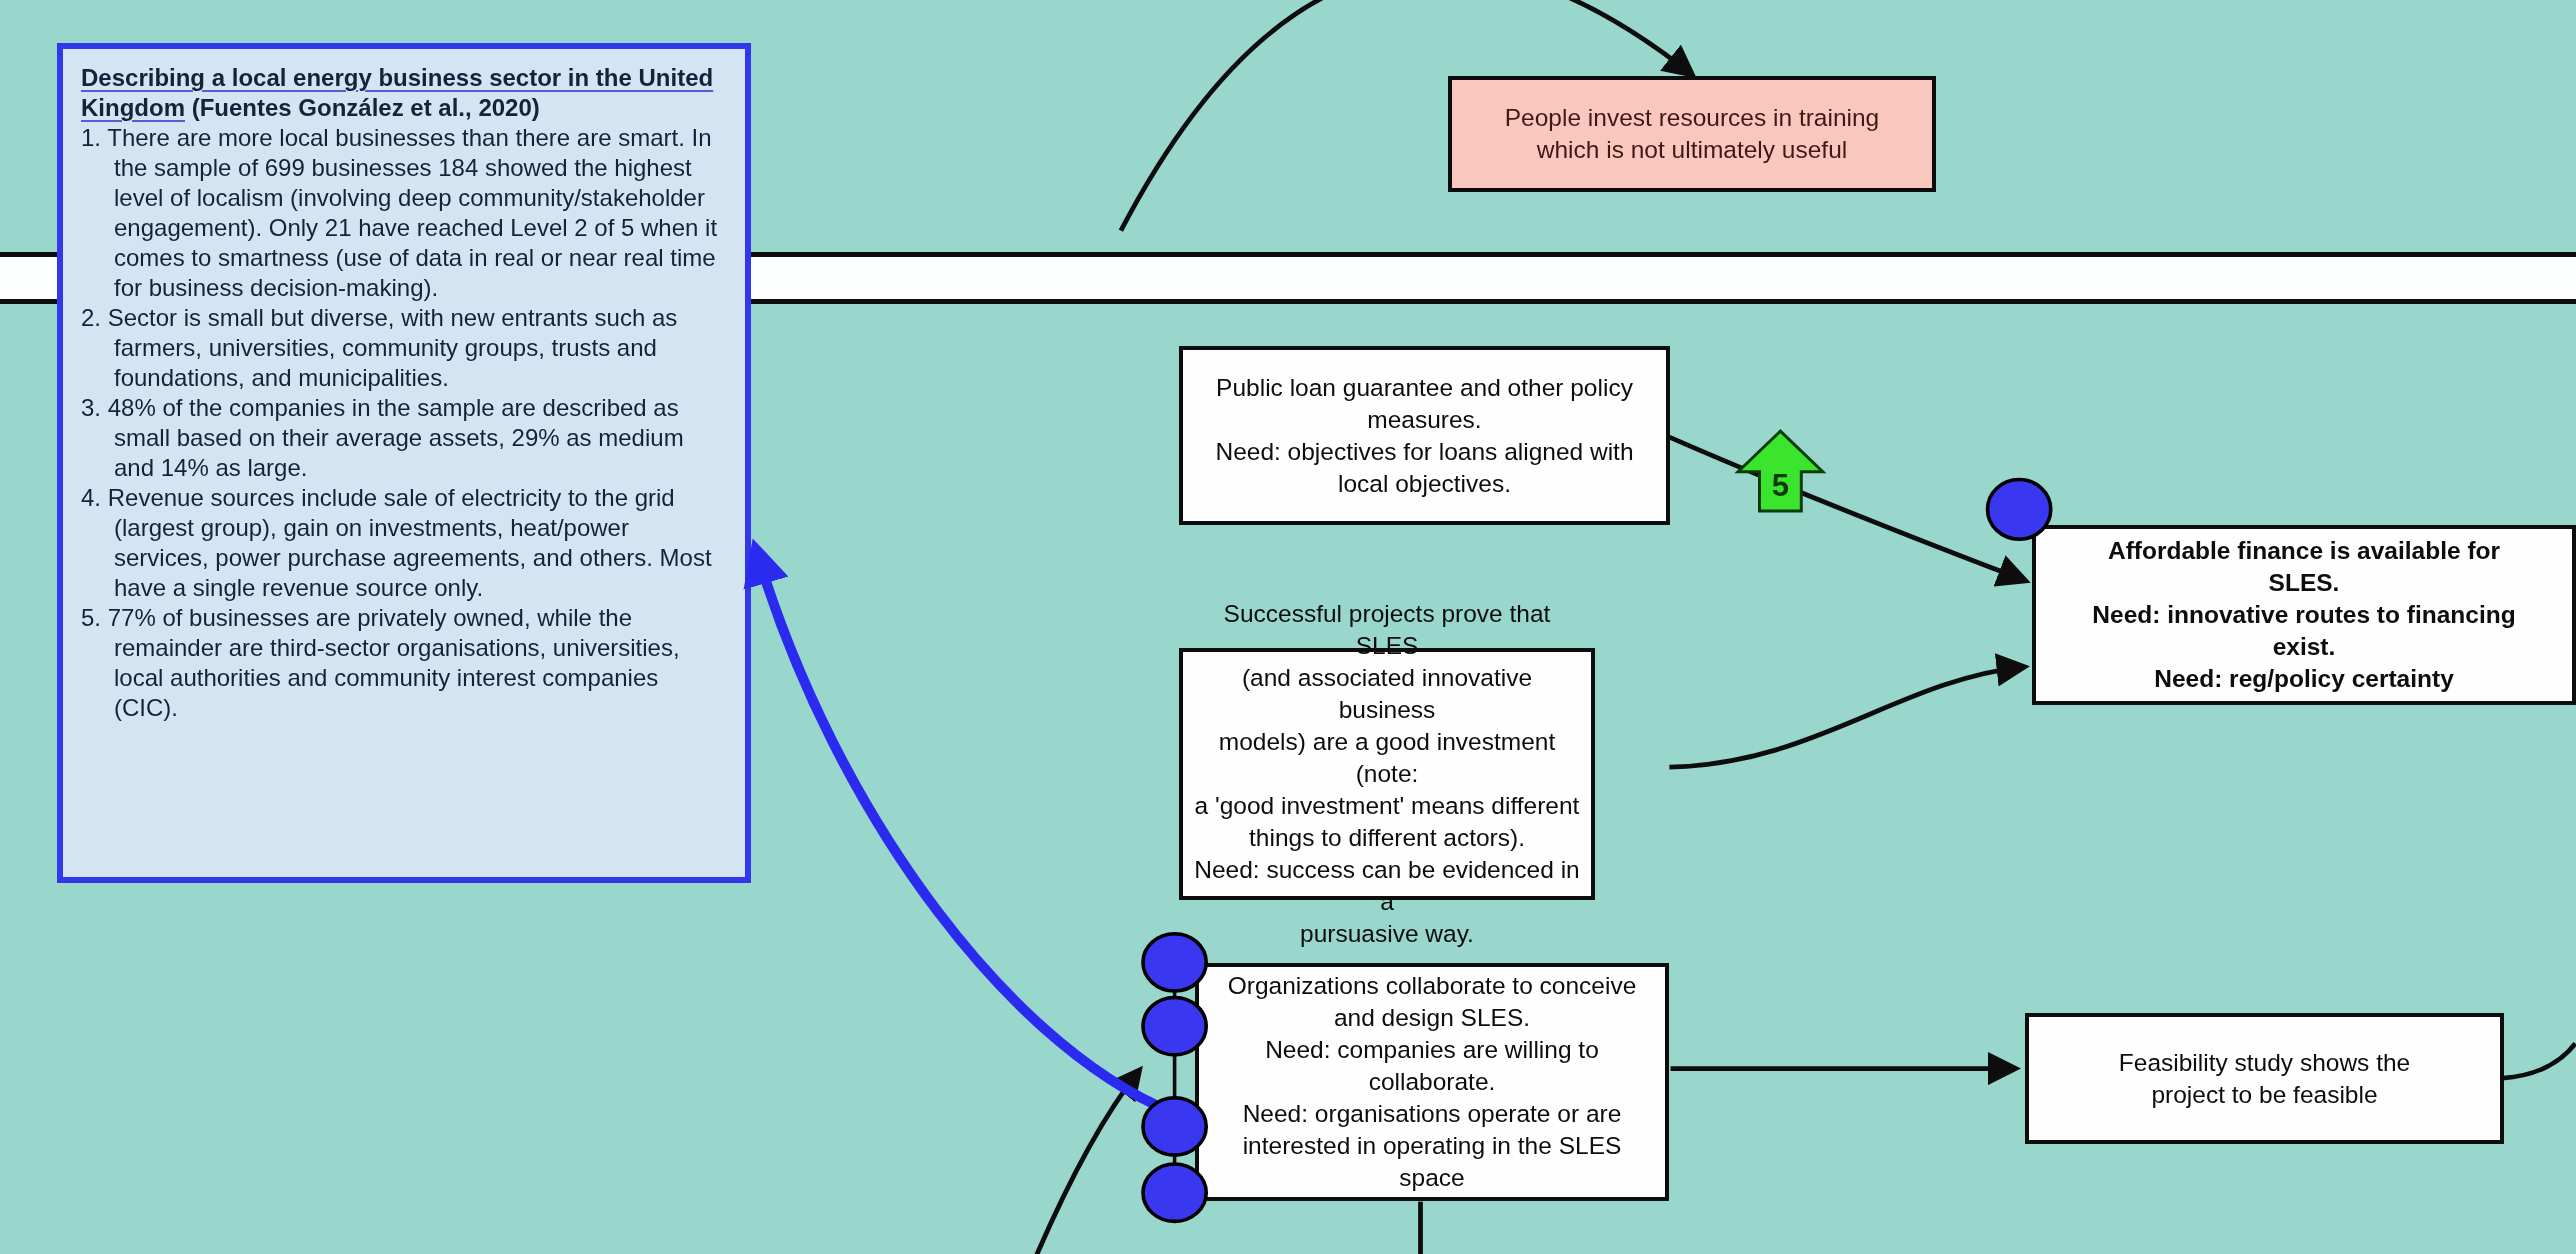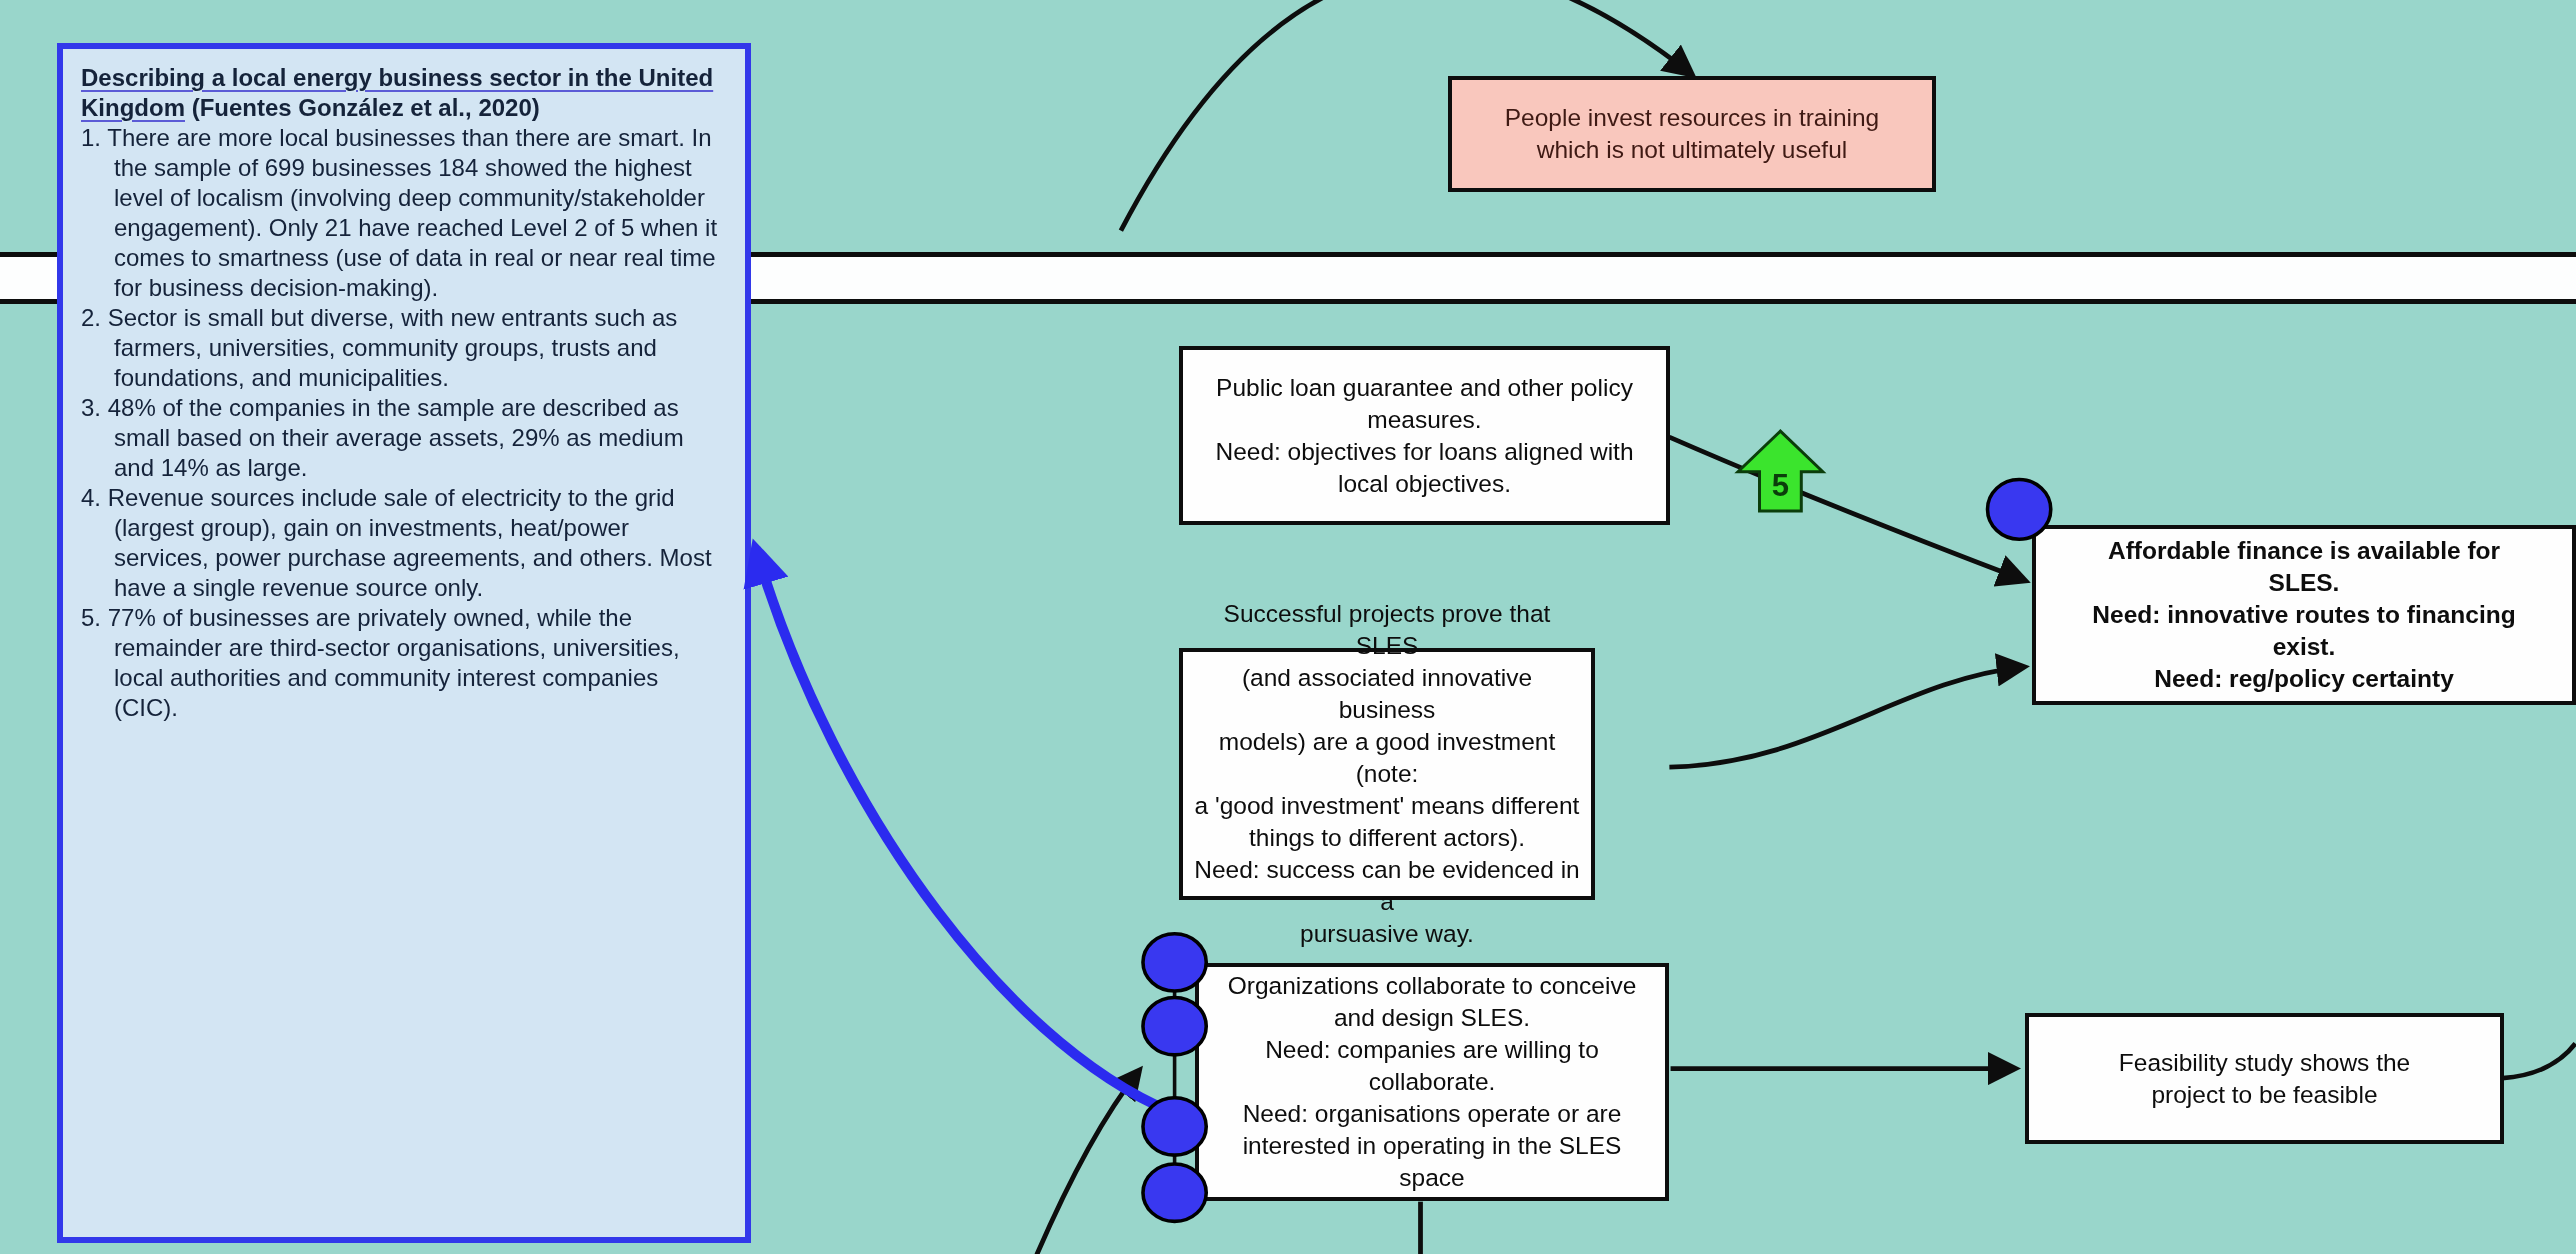--- a/index.html
+++ b/index.html
@@ -19,21 +19,21 @@
   .node{
     position:absolute;z-index:2;
     background:#FEFEFE;border:4.2px solid #0D0D0D;
     display:flex;align-items:center;justify-content:center;
     text-align:center;color:#0D0D0D;
     font-size:24.5px;line-height:32px;white-space:pre-line;
     padding:2.4px 10.7px;box-sizing:border-box;
   }
   .node.pink{background:#F9C7BD;color:#3F1A14;}
   #panel{
-    position:absolute;left:57px;top:43px;width:694px;height:1200px;z-index:3;
+    position:absolute;left:57px;top:43px;width:694px;height:840px;z-index:3;
     background:#D3E5F3;border:6px solid #3238EA;box-sizing:border-box;
     padding:14.3px 18px;color:#15233A;font-size:24px;line-height:30px;
   }
   #panel .bold{font-weight:bold;}
   #panel .link{
     font-weight:bold;text-decoration:underline;
     text-decoration-color:#5B5BD6;text-decoration-thickness:2.4px;text-underline-offset:3.6px;
   }
   #panel ol{list-style:none;margin:0;padding:0;counter-reset:itm;}
   #panel ol li{counter-increment:itm;padding-left:33px;text-indent:-33px;}

